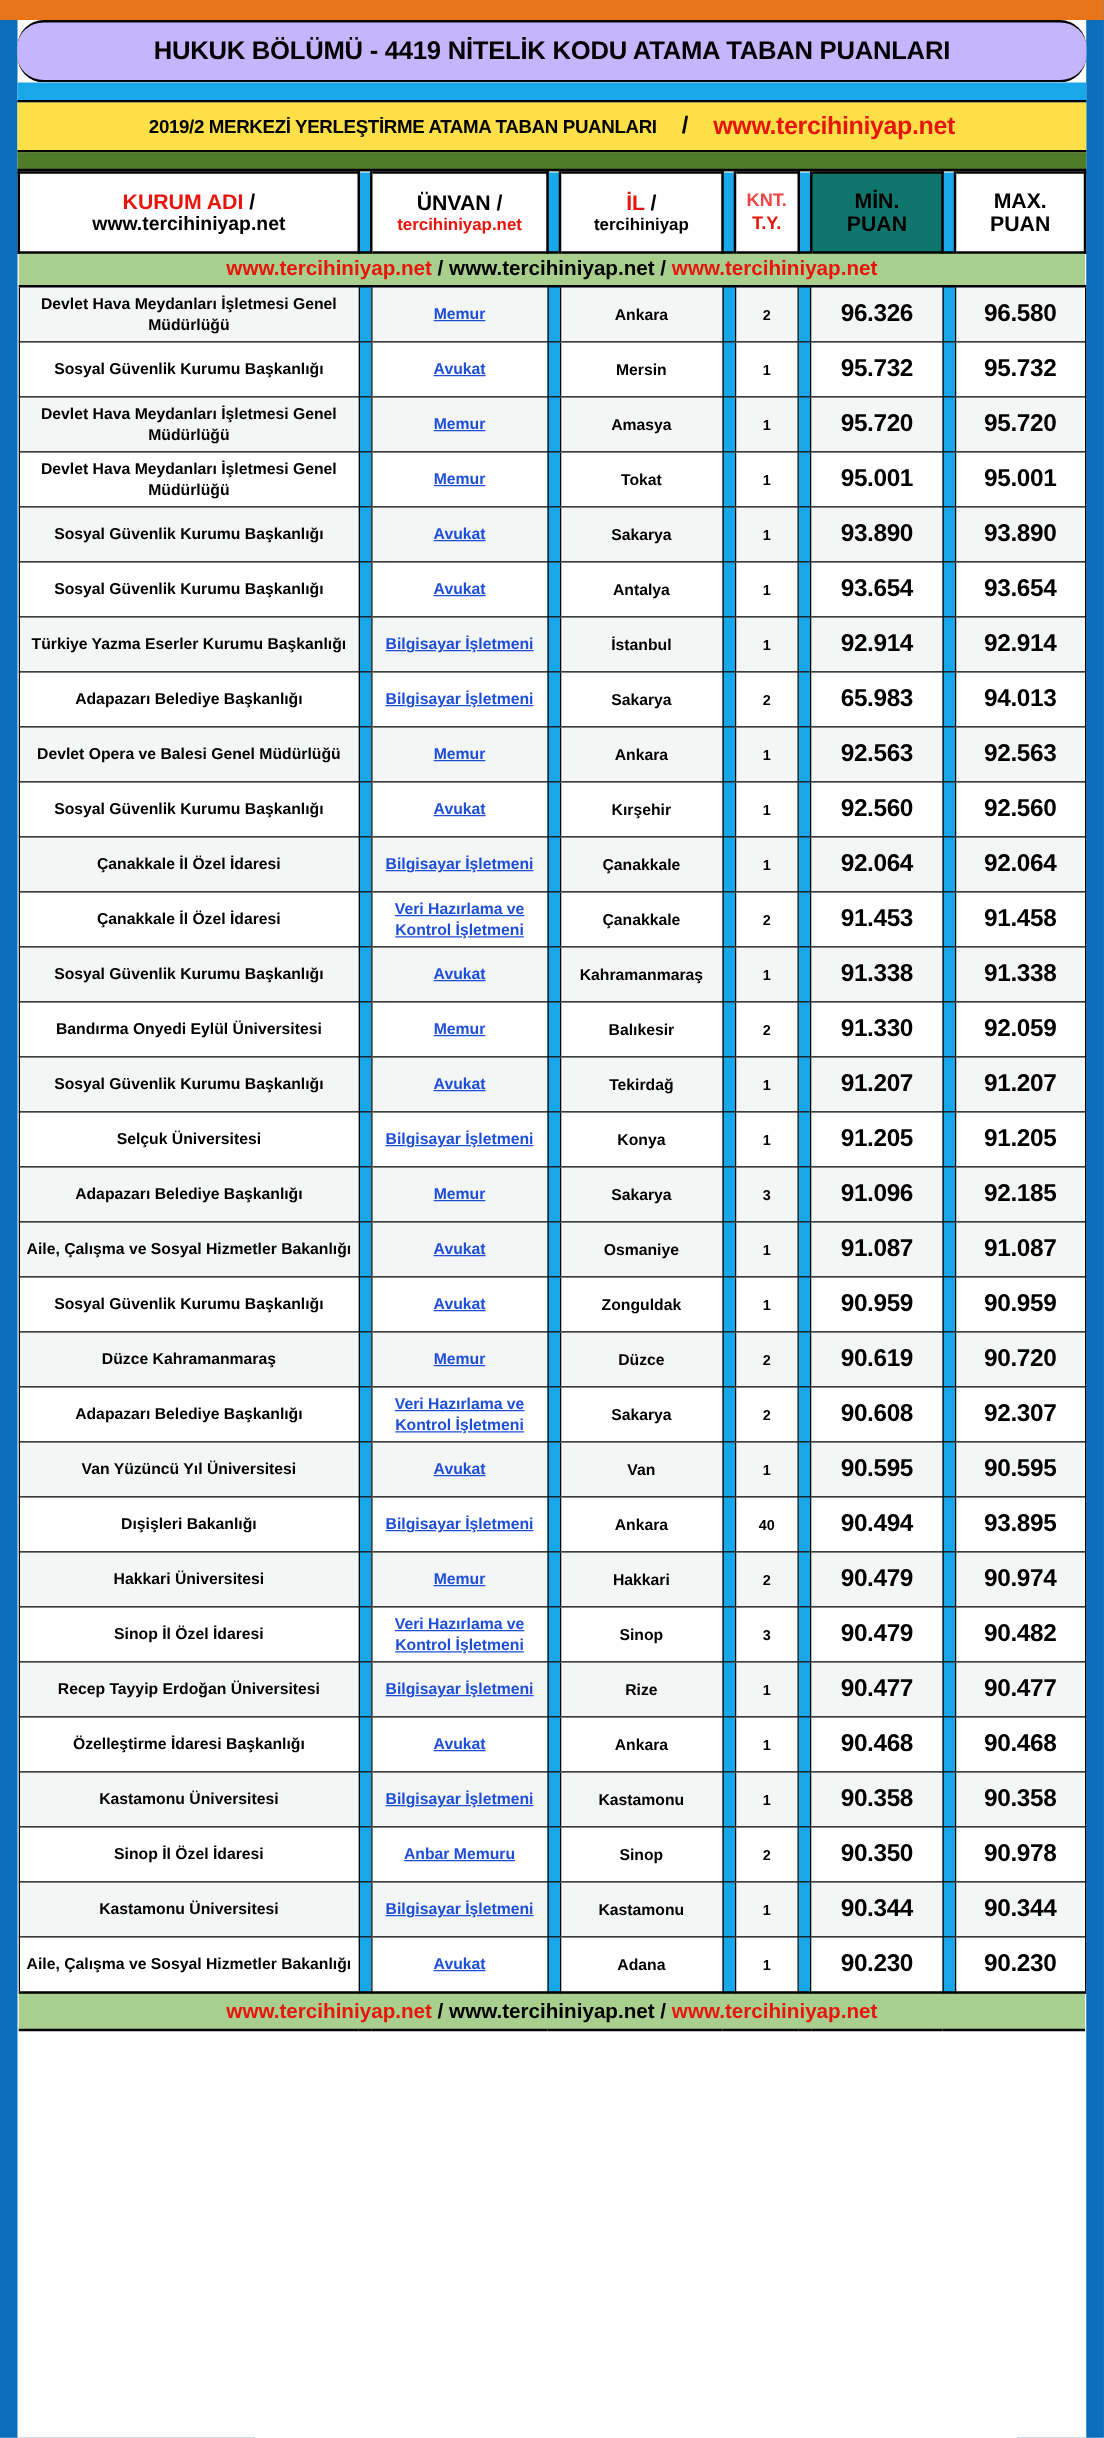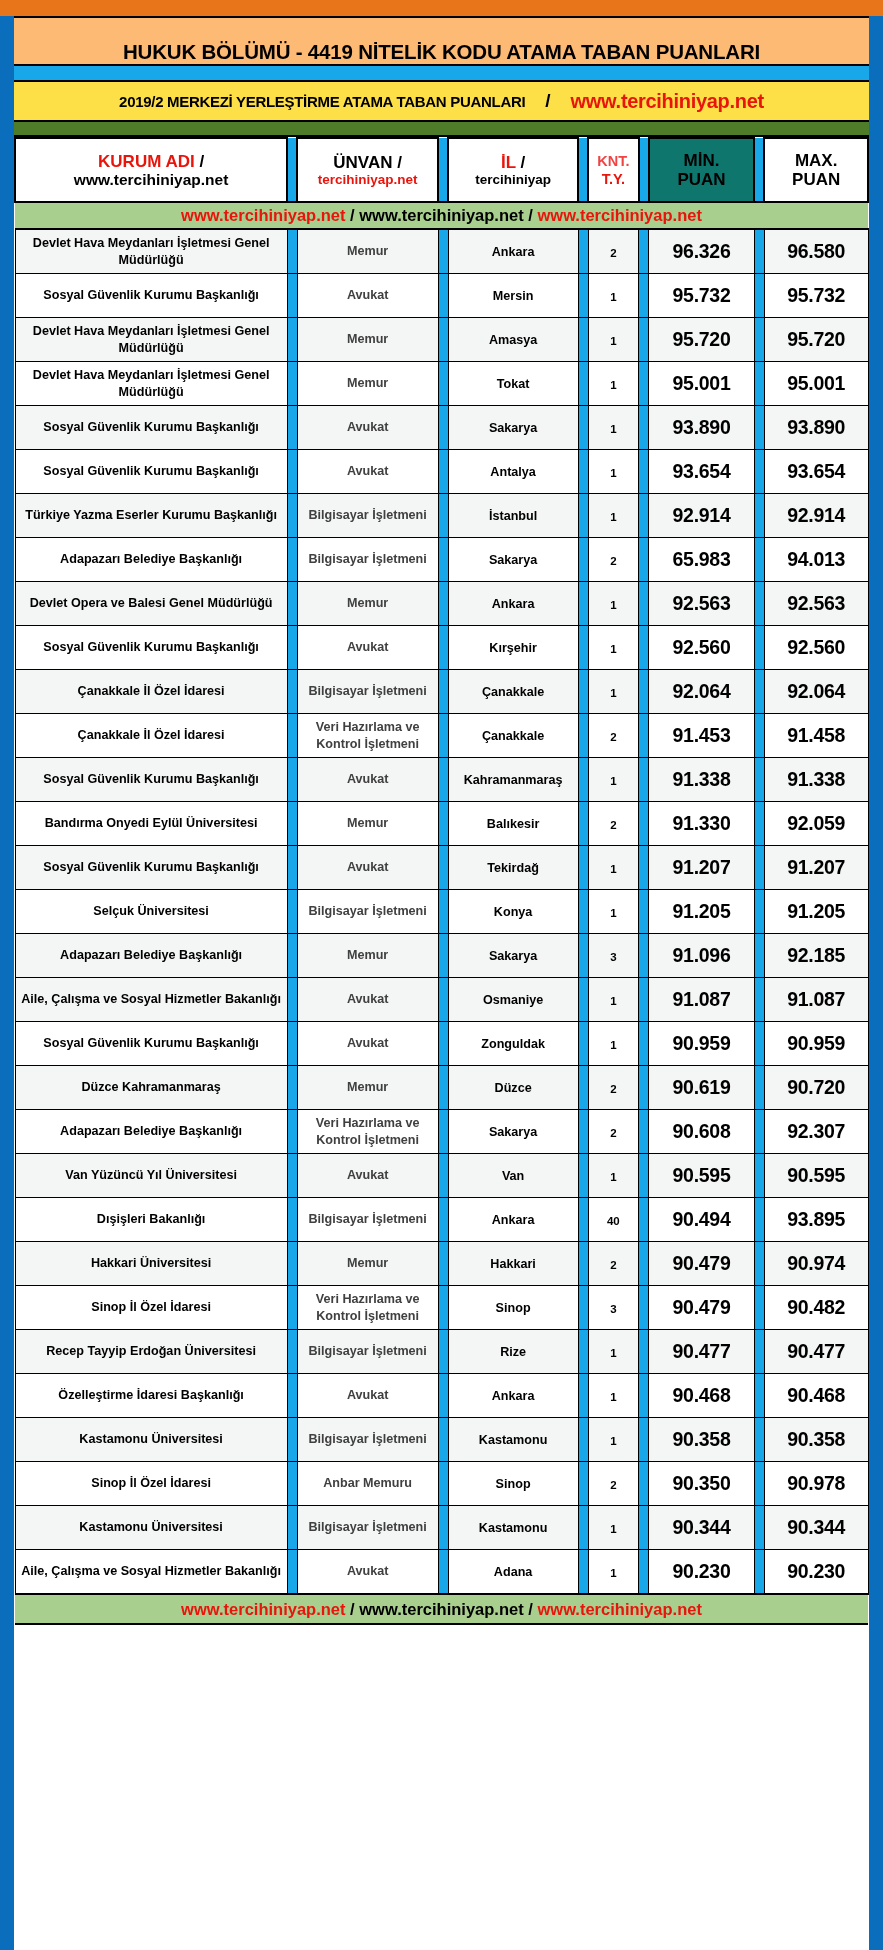--- a/index.html
+++ b/index.html
@@ -12,22 +12,22 @@
   .topbar{position:absolute;top:0;left:0;width:883px;height:16px;background:#e8751a;}
   .leftbar{position:absolute;top:16px;left:0;width:14px;height:1934px;background:#0a6ebd;}
   .rightbar{position:absolute;top:16px;right:0;width:14px;height:1934px;background:#0a6ebd;}
   .body{
     position:absolute;top:16px;left:14px;width:855px;height:1934px;
     background:#ffffff;box-sizing:border-box;
   }
 
   
   .title-band{
-    background:#fdba74;border-top:2px solid #000;border-bottom:2px solid #000;
-    height:46px;display:flex;align-items:flex-end;justify-content:center;
+    background:#c4b5fd;border-top:2px solid #000;border-bottom:2px solid #000;
+    height:46px;display:flex;align-items:center;justify-content:center;border-radius:21px;
   }
   .title-band .t{
     font-size:20.5px;font-weight:bold;color:#000;letter-spacing:-0.2px;white-space:nowrap;
   }
   .blue-sep{height:14px;background:#18a7e8;border-bottom:2px solid #000;}
   .sub-band{
     background:#fde047;height:38px;display:flex;align-items:center;justify-content:center;
     border-bottom:2px solid #000;gap:16px;
   }
   .sub-band .s1{font-size:15px;font-weight:bold;color:#000;letter-spacing:-0.3px;}
@@ -77,21 +77,21 @@
   
   tbody td.cell{
     border-left:1px solid #000;border-right:1px solid #000;
     border-top:1px solid #000;border-bottom:1px solid #000;
     text-align:center;height:43px;background:#ffffff;
   }
   tbody tr.alt td.cell{background:#f4f5f5;}
   tbody tr.alt td.sep{background:#18a7e8;}
 
   .kurum{font-size:12.6px;font-weight:bold;color:#000;line-height:1.32;padding:2px 4px;display:block;}
-  .unvan{font-size:12.6px;font-weight:bold;color:#404040;line-height:1.3;padding:2px 2px;display:block;}
+  .unvan{font-size:12.6px;font-weight:bold;color:#1d4ed8;line-height:1.3;padding:2px 2px;display:block;text-decoration:underline;}
   .il{font-size:12.6px;font-weight:bold;color:#000;padding:2px 2px;display:block;}
   .knt{font-size:11.5px;font-weight:bold;color:#000;}
   .puan{font-size:19.5px;font-weight:bold;color:#000;letter-spacing:-0.3px;}
 
   tr.footer td{
     background:#a9cf8e;border-top:2px solid #000;border-bottom:2px solid #000;
     height:28px;text-align:center;
   }
 </style>
 </head>

